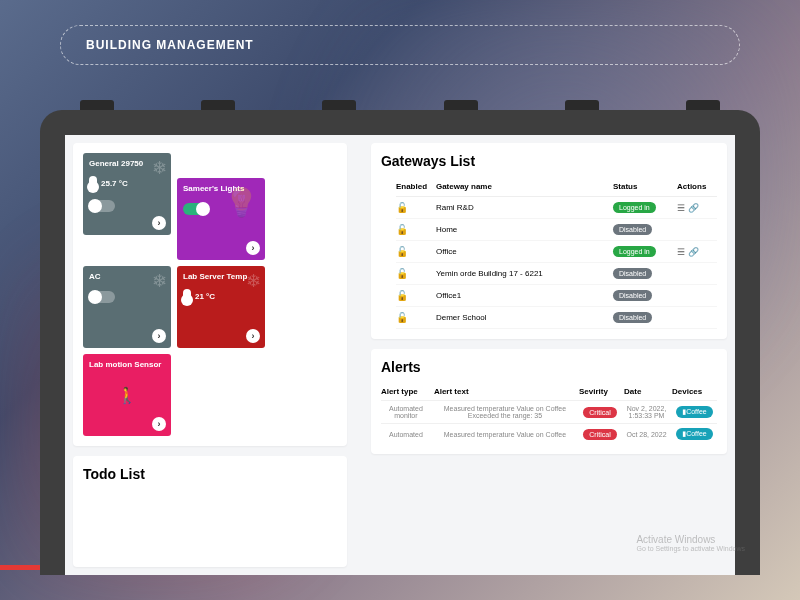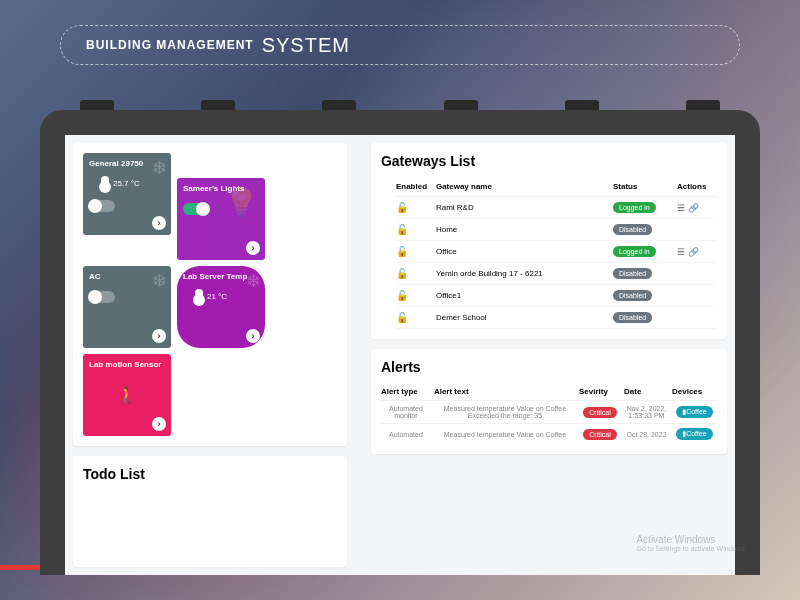--- a/index.html
+++ b/index.html
@@ -14,31 +14,31 @@
 .bezel { position: absolute; inset: 0; background: #3e3e3e; border-radius: 22px 22px 0 0; padding: 25px 25px 0 25px; }
 .screen { width: 100%; height: 100%; background: #f4f5f7; overflow: hidden; display: flex; gap: 24px; padding: 8px; font-size: 9px; }
 .left-col { flex: 1; display: flex; flex-direction: column; gap: 10px; }
 .right-col { flex: 1.3; display: flex; flex-direction: column; gap: 10px; }
 .panel { background: #fff; border-radius: 4px; padding: 10px; box-shadow: 0 1px 2px rgba(0,0,0,0.05); }
 .tiles { display: flex; flex-wrap: wrap; gap: 6px; }
 .tile { width: 88px; height: 82px; border-radius: 3px; padding: 6px; color: #fff; position: relative; font-size: 8px; }
 .tile-title { font-weight: bold; font-size: 8px; }
 .tile .snow { position: absolute; top: 4px; right: 4px; opacity: 0.25; font-size: 18px; }
 .tile .arrow { position: absolute; bottom: 5px; right: 5px; width: 14px; height: 14px; background: #fff; border-radius: 50%; display: flex; align-items: center; justify-content: center; color: #333; font-size: 9px; font-weight: bold; }
-.tile-temp { display: flex; align-items: center; gap: 4px; margin-top: 8px; font-weight: normal; margin-left: 12px; }
+.tile-temp { display: flex; align-items: center; gap: 4px; margin-top: 8px; font-weight: bold; }
 .tile-temp .thermo { width: 8px; height: 14px; background: #fff; border-radius: 4px; position: relative; }
 .tile-temp .thermo::after { content: ''; position: absolute; bottom: -3px; left: -2px; width: 12px; height: 12px; background: #fff; border-radius: 50%; }
 .toggle { width: 26px; height: 12px; background: rgba(255,255,255,0.3); border-radius: 6px; position: relative; margin-top: 10px; }
 .toggle::after { content: ''; position: absolute; width: 14px; height: 14px; background: #fff; border-radius: 50%; top: -1px; }
 .toggle.on::after { right: -1px; }
 .toggle.off::after { left: -1px; }
 .toggle.on { background: #2ab27b; }
 .c-slate { background: #5a6e73; }
 .c-purple { background: #a028b8; margin-top: 25px; }
-.c-teal { background: #a21caf; border-radius: 23px; }
+.c-teal { background: #b91c1c; }
 .c-pink { background: #e91e63; }
 .bulb-bg { position: absolute; top: 8px; right: 6px; font-size: 28px; opacity: 0.2; }
 .person { position: absolute; top: 50%; left: 50%; transform: translate(-50%,-50%); font-size: 16px; }
 .section-head { font-weight: bold; font-size: 14px; margin-bottom: 8px; }
 .gw-header, .gw-row { display: grid; grid-template-columns: 36px 1fr 60px 40px; gap: 4px; align-items: center; padding: 5px 0; font-size: 8px; margin-left: 15px; }
 .gw-header { font-weight: bold; border-bottom: 1px solid #eee; }
 .gw-row { border-bottom: 1px solid #f5f5f5; }
 .lock { font-size: 10px; color: #555; }
 .badge { padding: 2px 6px; border-radius: 9px; color: #fff; font-size: 7px; display: inline-block; text-align: center; }
 .b-green { background: #28a745; }
@@ -55,21 +55,20 @@
 .watermark { position: absolute; bottom: 48px; right: 55px; color: rgba(120,120,120,0.45); font-size: 10px; z-index: 20; }
 .watermark .sub { font-size: 7px; }
 </style>
 </head>
 <body>
 
 <div class="backdrop-blur"></div>
 
 <div class="title-bar">
   <span class="bold">BUILDING MANAGEMENT</span>
-  <span class="light">SYSTEM</span>
 </div>
 
 <div class="bar-dots">
   <span></span>
     <span></span>
     <span></span>
     <span></span>
     <span></span>
     <span></span>
 </div>

